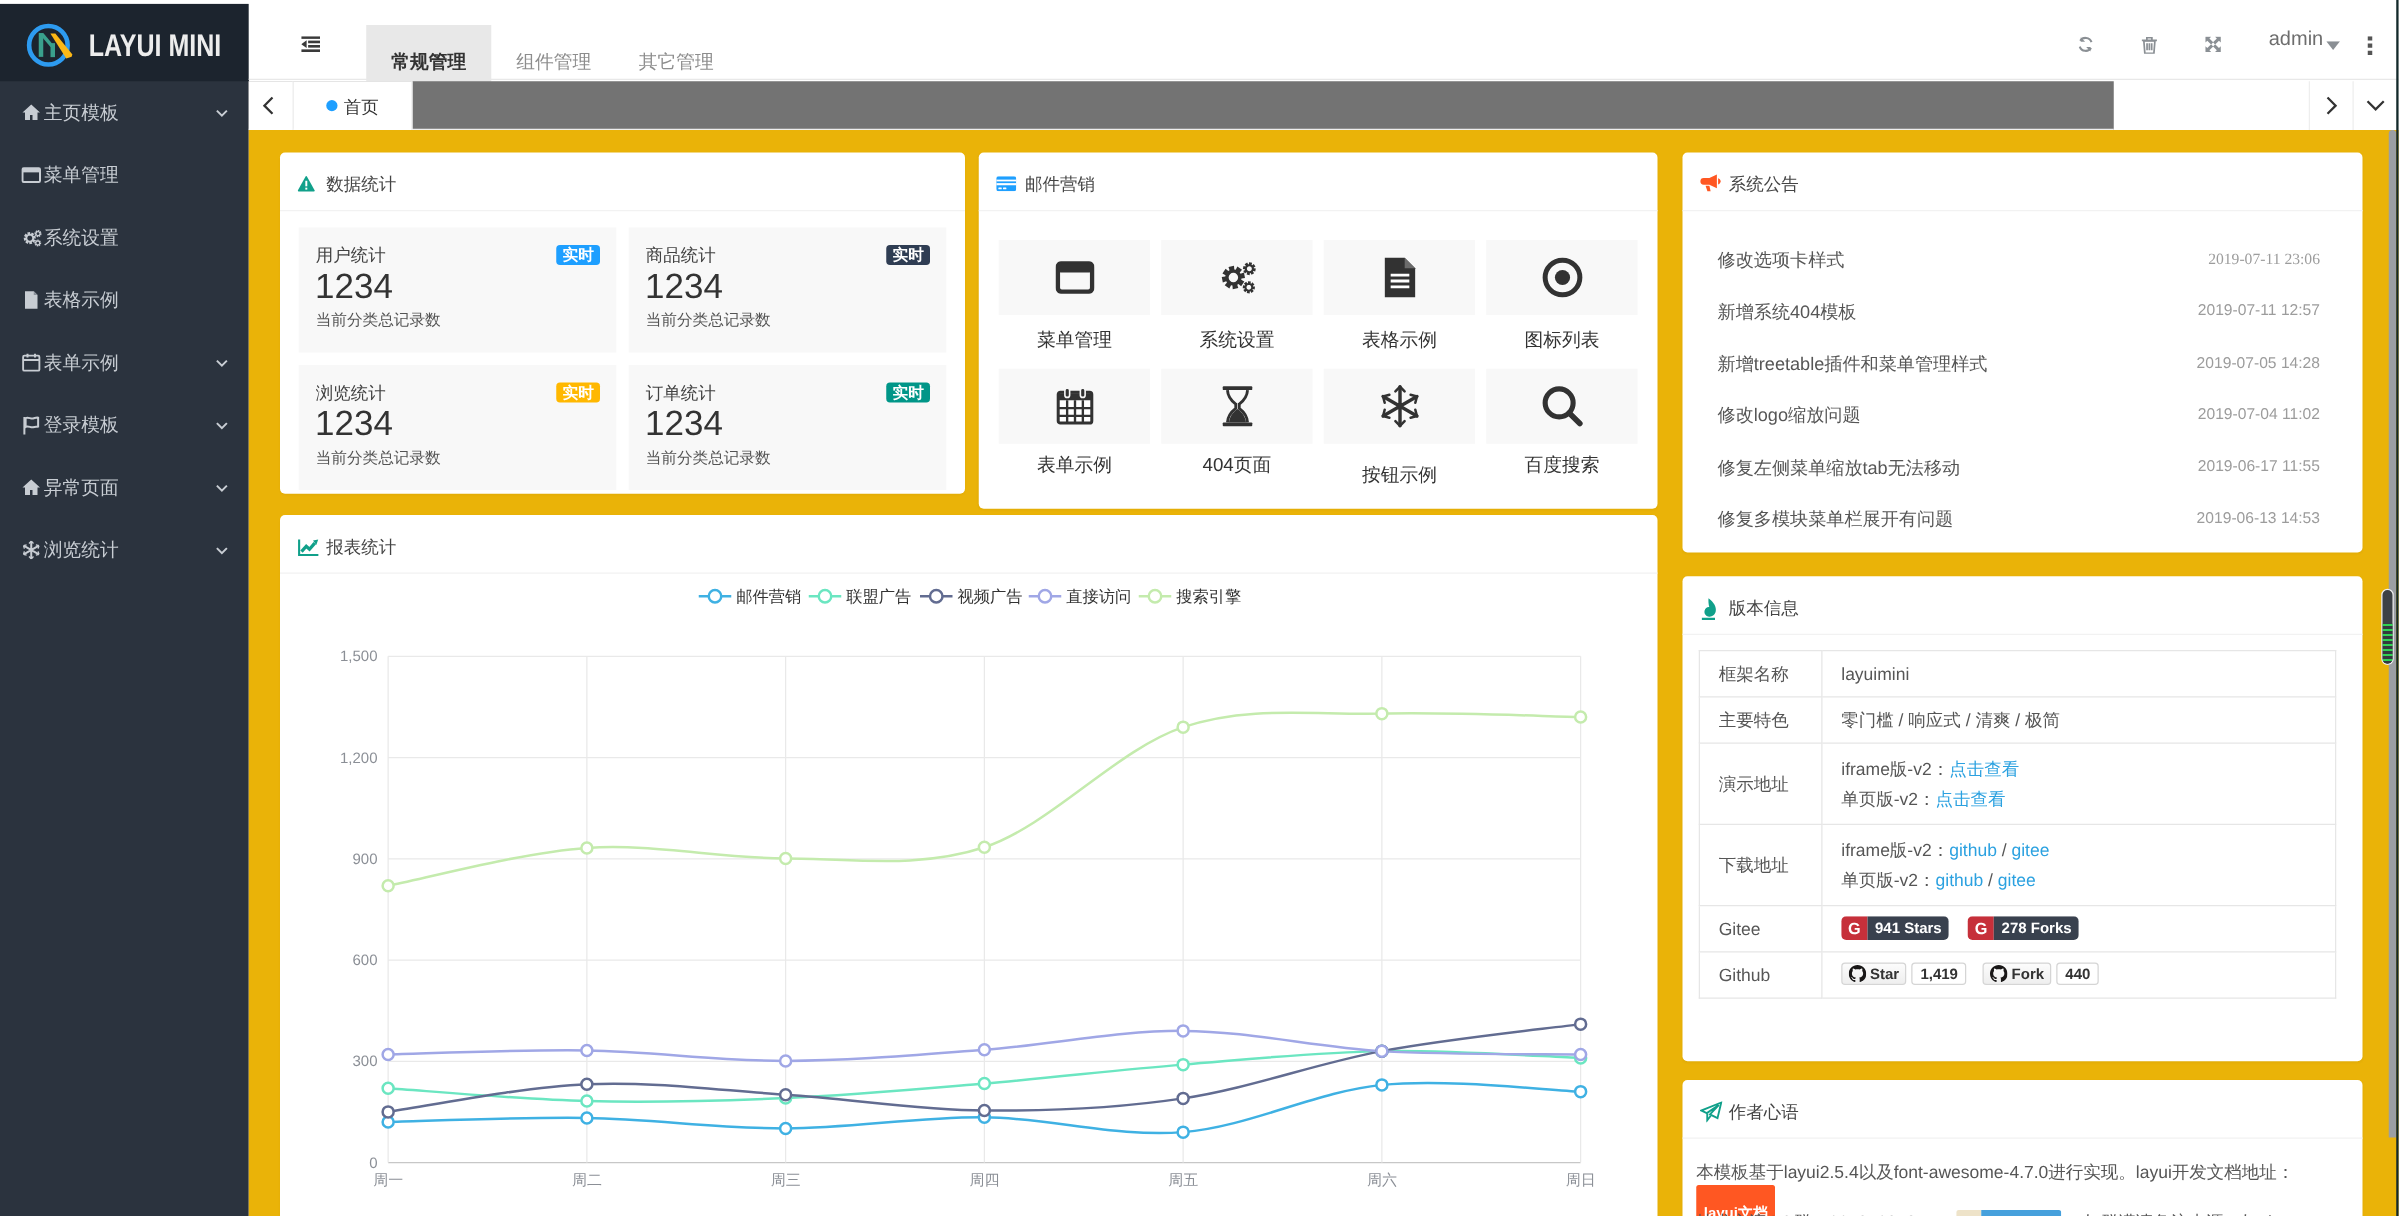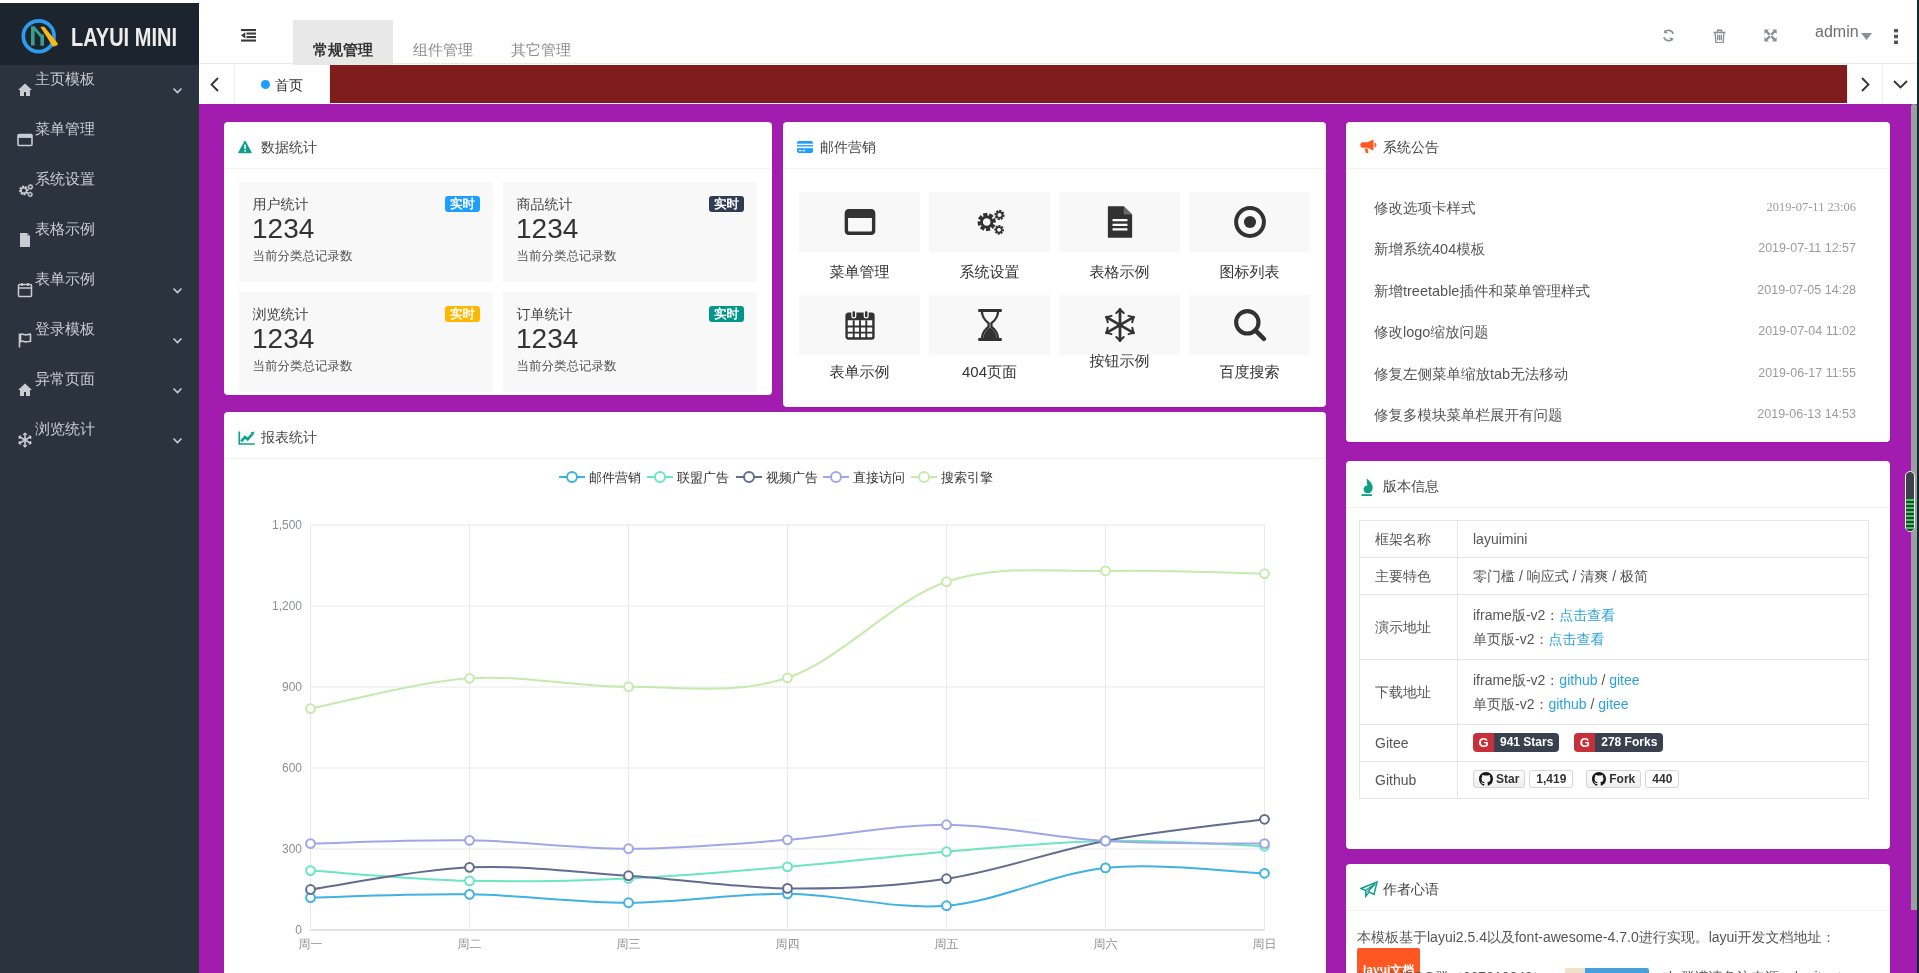--- a/index.html
+++ b/index.html
@@ -4,40 +4,40 @@
 <style>
 * { margin:0; padding:0; box-sizing:border-box; }
 html,body { width:1919px; height:973px; overflow:hidden; font-family:"Liberation Sans",sans-serif; background:#fff; }
 #root { position:relative; width:1919px; height:973px; overflow:hidden; }
 
 
 #side { position:absolute; left:0; top:3px; width:199px; height:970px; background:#2b333e; }
 #logo { position:absolute; left:0; top:0; width:199px; height:62px; background:#1c242e; color:#f3f3f3; }
 #logo .txt { position:absolute; left:71px; top:20px; font-size:25px; font-weight:bold; color:#ededed; transform:scaleX(0.8); transform-origin:0 0; white-space:nowrap; }
 .mitem { position:absolute; left:0; width:199px; height:49px; color:#c8cdd3; font-size:15px; }
-.mitem .lbl { position:absolute; left:35px; top:4px;text-align:right; }
+.mitem .lbl { position:absolute; left:35px; top:15px;text-align:right; }
 .mitem .ic { position:absolute; left:17px; top:16px; width:16px; height:16px; }
 .mitem .chev { position:absolute; right:16px; top:19px; width:11px; height:11px; }
 .chev svg, .ic svg { display:block; }
 
 
 #header { position:absolute; left:199px; top:0; width:1720px; height:64px; background:#fff; border-bottom:1px solid #e8e8e8; }
 .htab { position:absolute; top:4px; height:59px; font-size:15px; line-height:59px; text-align:center;margin-top:16px; }
 #hamb { position:absolute; left:42px; top:29px; }
 .hicon { position:absolute; top:27px; color:#8a8f94; }
 
 
-#tabbar { position:absolute; left:199px; top:65px; width:1720px; height:39px; background:#7f1d1d; border-bottom:1px solid #eee; }
+#tabbar { position:absolute; left:199px; top:65px; width:1492px; height:39px; background:#737373; border-bottom:1px solid #eee; }
 #tabbar .leftbtn { position:absolute; left:0; top:0; width:36px; height:39px; background:#fff; border-right:1px solid #eee; }
 #tabbar .hometab { position:absolute; left:36px; top:0; width:95px; height:39px; background:#fff; border-right:1px solid #eee; }
 #tabbar .rbtn1 { position:absolute; left:1648px; top:0; width:35px; height:39px; background:#fff; border-left:1px solid #eee; }
 #tabbar .rbtn2 { position:absolute; left:1683px; top:0; width:37px; height:39px; background:#fff; border-left:1px solid #eee; }
 
 
-#content { position:absolute; left:199px; top:104px; width:1720px; height:869px; background:#a21caf; }
+#content { position:absolute; left:199px; top:104px; width:1720px; height:869px; background:#eab308; }
 .card { position:absolute; background:#fff; border-radius:4px; box-shadow:0 1px 2px rgba(0,0,0,0.04); }
 .chead { position:absolute; left:0; top:0; right:0; height:47px; border-bottom:1px solid #f2f2f2; }
 .chead .ct { position:absolute; left:37px; top:16.5px; font-size:14px; color:#444; }
 .chead .cic { position:absolute; left:14px; top:16.5px; width:17px; height:17px; }
 
 
 .sbox { position:absolute; width:254px; height:100px; background:#f8f8f8; }
 .sbox .t { position:absolute; left:13.5px; top:14px; font-size:14px; color:#424242; }
 .sbox .n { position:absolute; left:13px; top:31px; font-size:28px; color:#333; }
 .sbox .s { position:absolute; left:13.5px; top:66px; font-size:12.5px; color:#545454; }
@@ -368,21 +368,21 @@
       <div class="qtile" style="left:276px;top:173px;">
         <svg width="35" height="35" viewBox="0 0 38 38">
             <g stroke="#323232" stroke-width="3" stroke-linecap="round">
               <path d="M19 2v34M4.3 10.5l29.4 17M4.3 27.5l29.4-17"></path>
             </g>
             <g stroke="#323232" stroke-width="2.2" stroke-linecap="round">
               <path d="M19 2l-4 4M19 2l4 4M19 36l-4-4M19 36l4-4M4.3 10.5l5.5-1.4M4.3 10.5l1.4 5.5M33.7 27.5l-5.5 1.4M33.7 27.5l-1.4-5.5M4.3 27.5l1.4-5.5M4.3 27.5l5.5 1.4M33.7 10.5l-1.4 5.5M33.7 10.5l-5.5-1.4"></path>
             </g>
           </svg>
       </div>
-        <div class="qlbl" style="left:276px;top:230px;">按钮示例</div>
+        <div class="qlbl" style="left:276px;top:249px;">按钮示例</div>
       <div class="qtile" style="left:406px;top:173px;">
         <svg width="34" height="34" viewBox="0 0 38 38">
             <circle cx="16" cy="16" r="12.5" fill="none" stroke="#323232" stroke-width="4.6"></circle>
             <path d="M25 25l9.5 9.5" stroke="#323232" stroke-width="5" stroke-linecap="round"></path>
           </svg>
       </div>
         <div class="qlbl" style="left:406px;top:241px;">百度搜索</div>
     </div>
 
     <div class="card" style="left:1147px;top:18px;width:544px;height:320px;">

